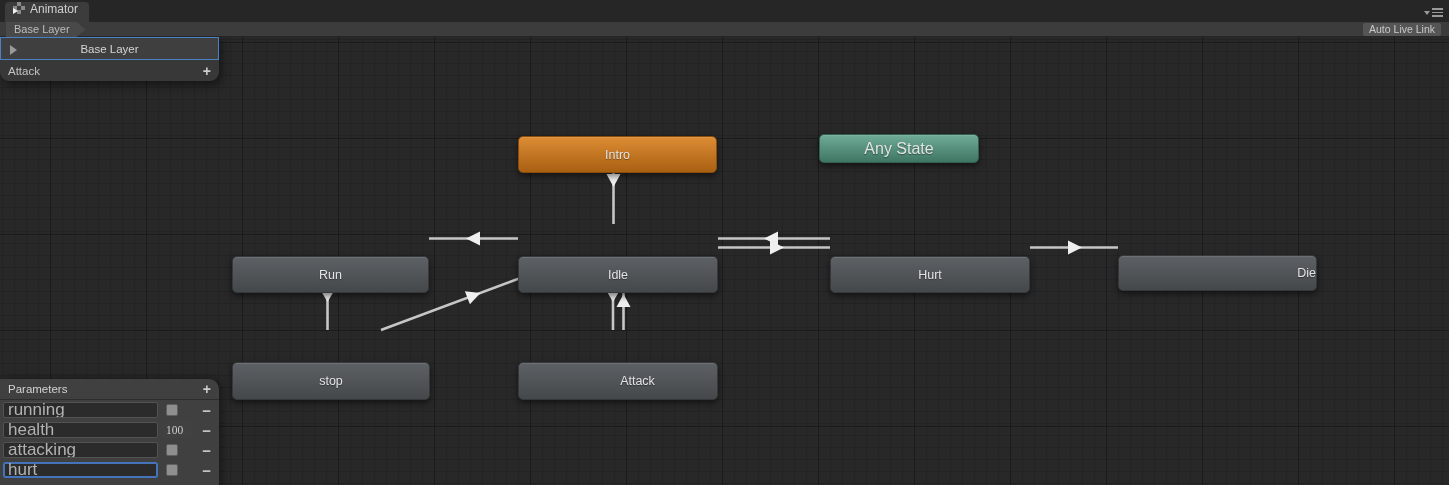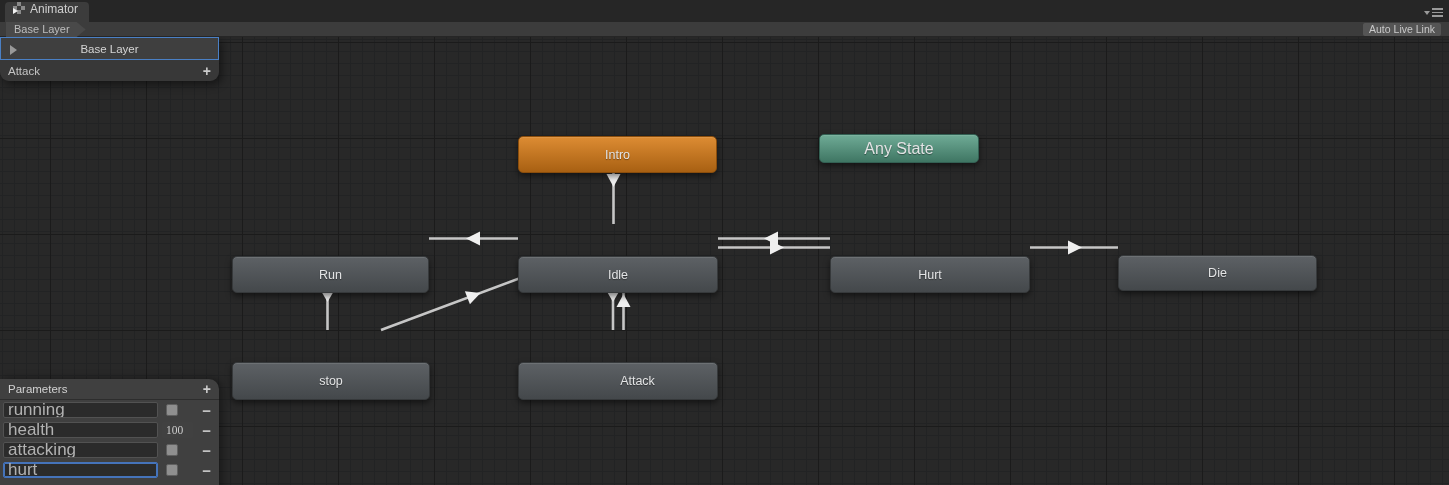--- a/index.html
+++ b/index.html
@@ -79,21 +79,21 @@
     box-shadow:0 3px 6px rgba(0,0,0,.5), inset 0 1px 0 rgba(255,255,255,.10);
     display:flex; align-items:center; justify-content:center;
     color:#e3e4e5; font-size:12.5px; text-shadow:0 1px 1px rgba(0,0,0,.4);margin-top:32px; }
   .state.orange { background:linear-gradient(#dd8c33,#a86012); border-color:#8a4d0c; }
   .state.teal   { background:linear-gradient(#6fab96,#3f7663); border-color:#336053; }
   .n-intro  { left:518px; top:104px; width:199px; height:37px; }
   .n-any    { left:819px; top:102px; width:160px; height:29px; font-size:16px; }
   .n-run    { left:232px; top:224px; width:197px; height:37px; }
   .n-idle   { left:518px; top:224px; width:200px; height:37px; }
   .n-hurt   { left:830px; top:224px; width:200px; height:37px; }
-  .n-die    { left:1118px; top:223px; width:199px; height:36px; }
+  .n-die    { left:1118px; top:223px; width:199px; height:36px;justify-content:flex-end; }
   .n-stop   { left:232px; top:330px; width:198px; height:38px; }
   .n-attack { left:518px; top:330px; width:200px; height:38px;padding-left:39px; }
 
   .edges { position:absolute; left:0; top:0; width:1449px; height:485px; z-index:2; }
   .edges line { stroke:#c6c6c6; stroke-width:2.6px; }
   .edges polygon { fill:#efefef; }
 </style>
 </head>
 <body>
 

